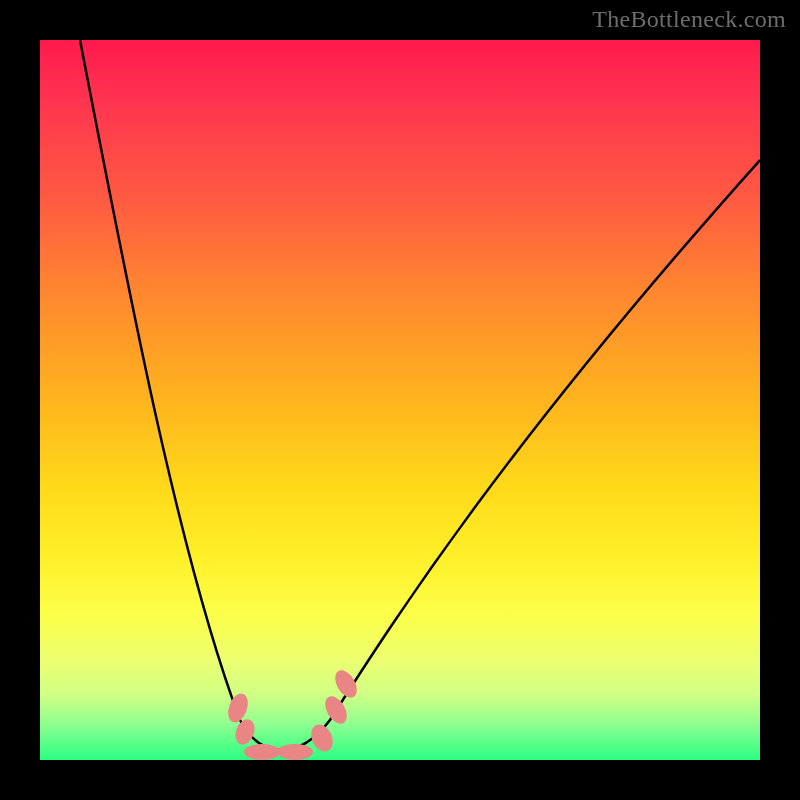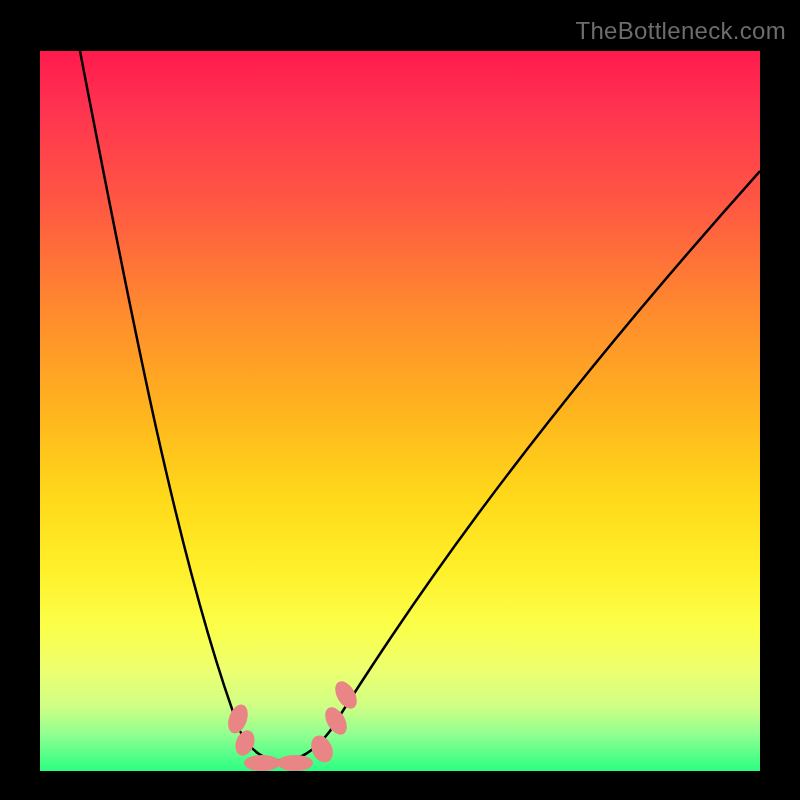--- a/index.html
+++ b/index.html
@@ -7,24 +7,25 @@
     padding: 0;
     width: 800px;
     height: 800px;
     background: #000;
     overflow: hidden;
     font-family: Arial, Helvetica, sans-serif;
   }
   .frame {
     position: absolute;
     left: 0;
-    top: 11px;
+    top: 0;
     width: 800px;
     height: 564px;
     background: #000;
+    font-family: Liberation Serif, serif;
   }
   .plot-bg {
     position: absolute;
     left: 40px;
     top: 40px;
     width: 720px;
     height: 720px;
     background: linear-gradient(
       to bottom,
       #ff1a4d 0%,

